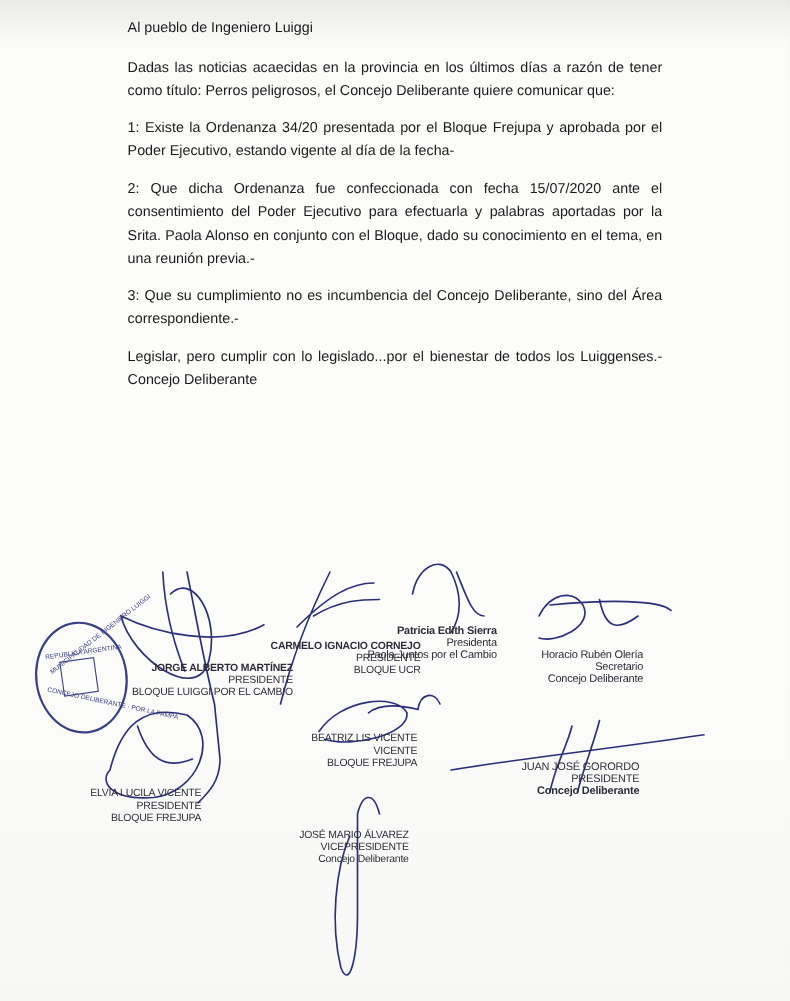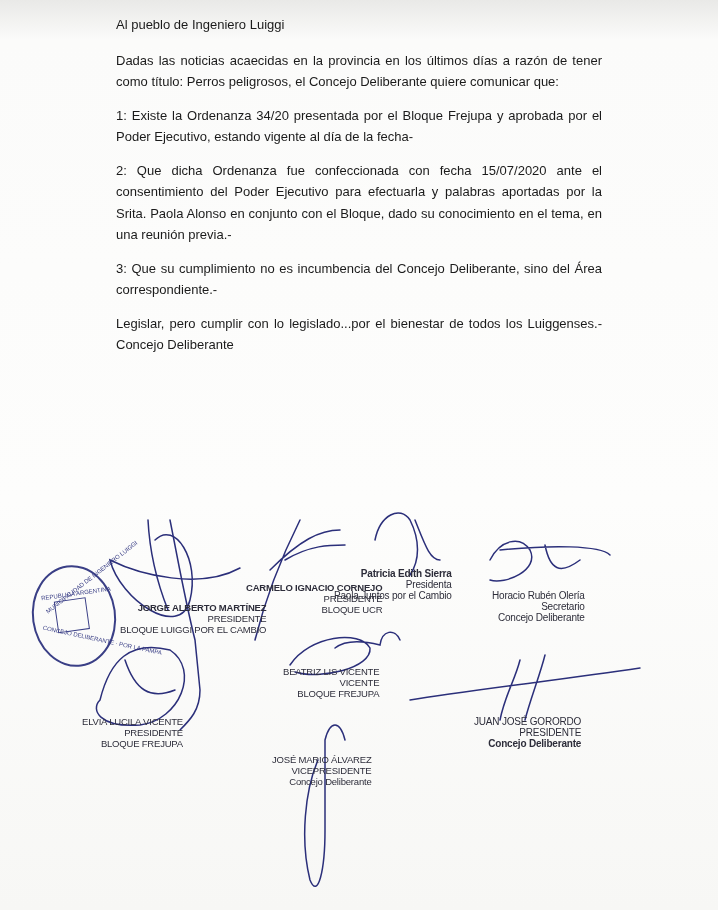--- a/index.html
+++ b/index.html
@@ -86,21 +86,21 @@
   <div>Secretario</div>
   <div>Concejo Deliberante</div>
 </div>
 
 <div class="sig-label" style="left:283px;top:666px;">
   <div>BEATRIZ LIS VICENTE</div>
   <div>VICENTE</div>
   <div>BLOQUE FREJUPA</div>
 </div>
 
-<div class="sig-label" style="left:474px;top:716px;font-size:10px;">
+<div class="sig-label" style="left:474px;top:692px;font-size:10px;">
   <div>JUAN JOSÉ GORORDO</div>
   <div>PRESIDENTE</div>
   <div class="bold">Concejo Deliberante</div>
 </div>
 
 <div class="sig-label" style="left:82px;top:716px;">
   <div>ELVIA LUCILA VICENTE</div>
   <div>PRESIDENTE</div>
   <div>BLOQUE FREJUPA</div>
 </div>

